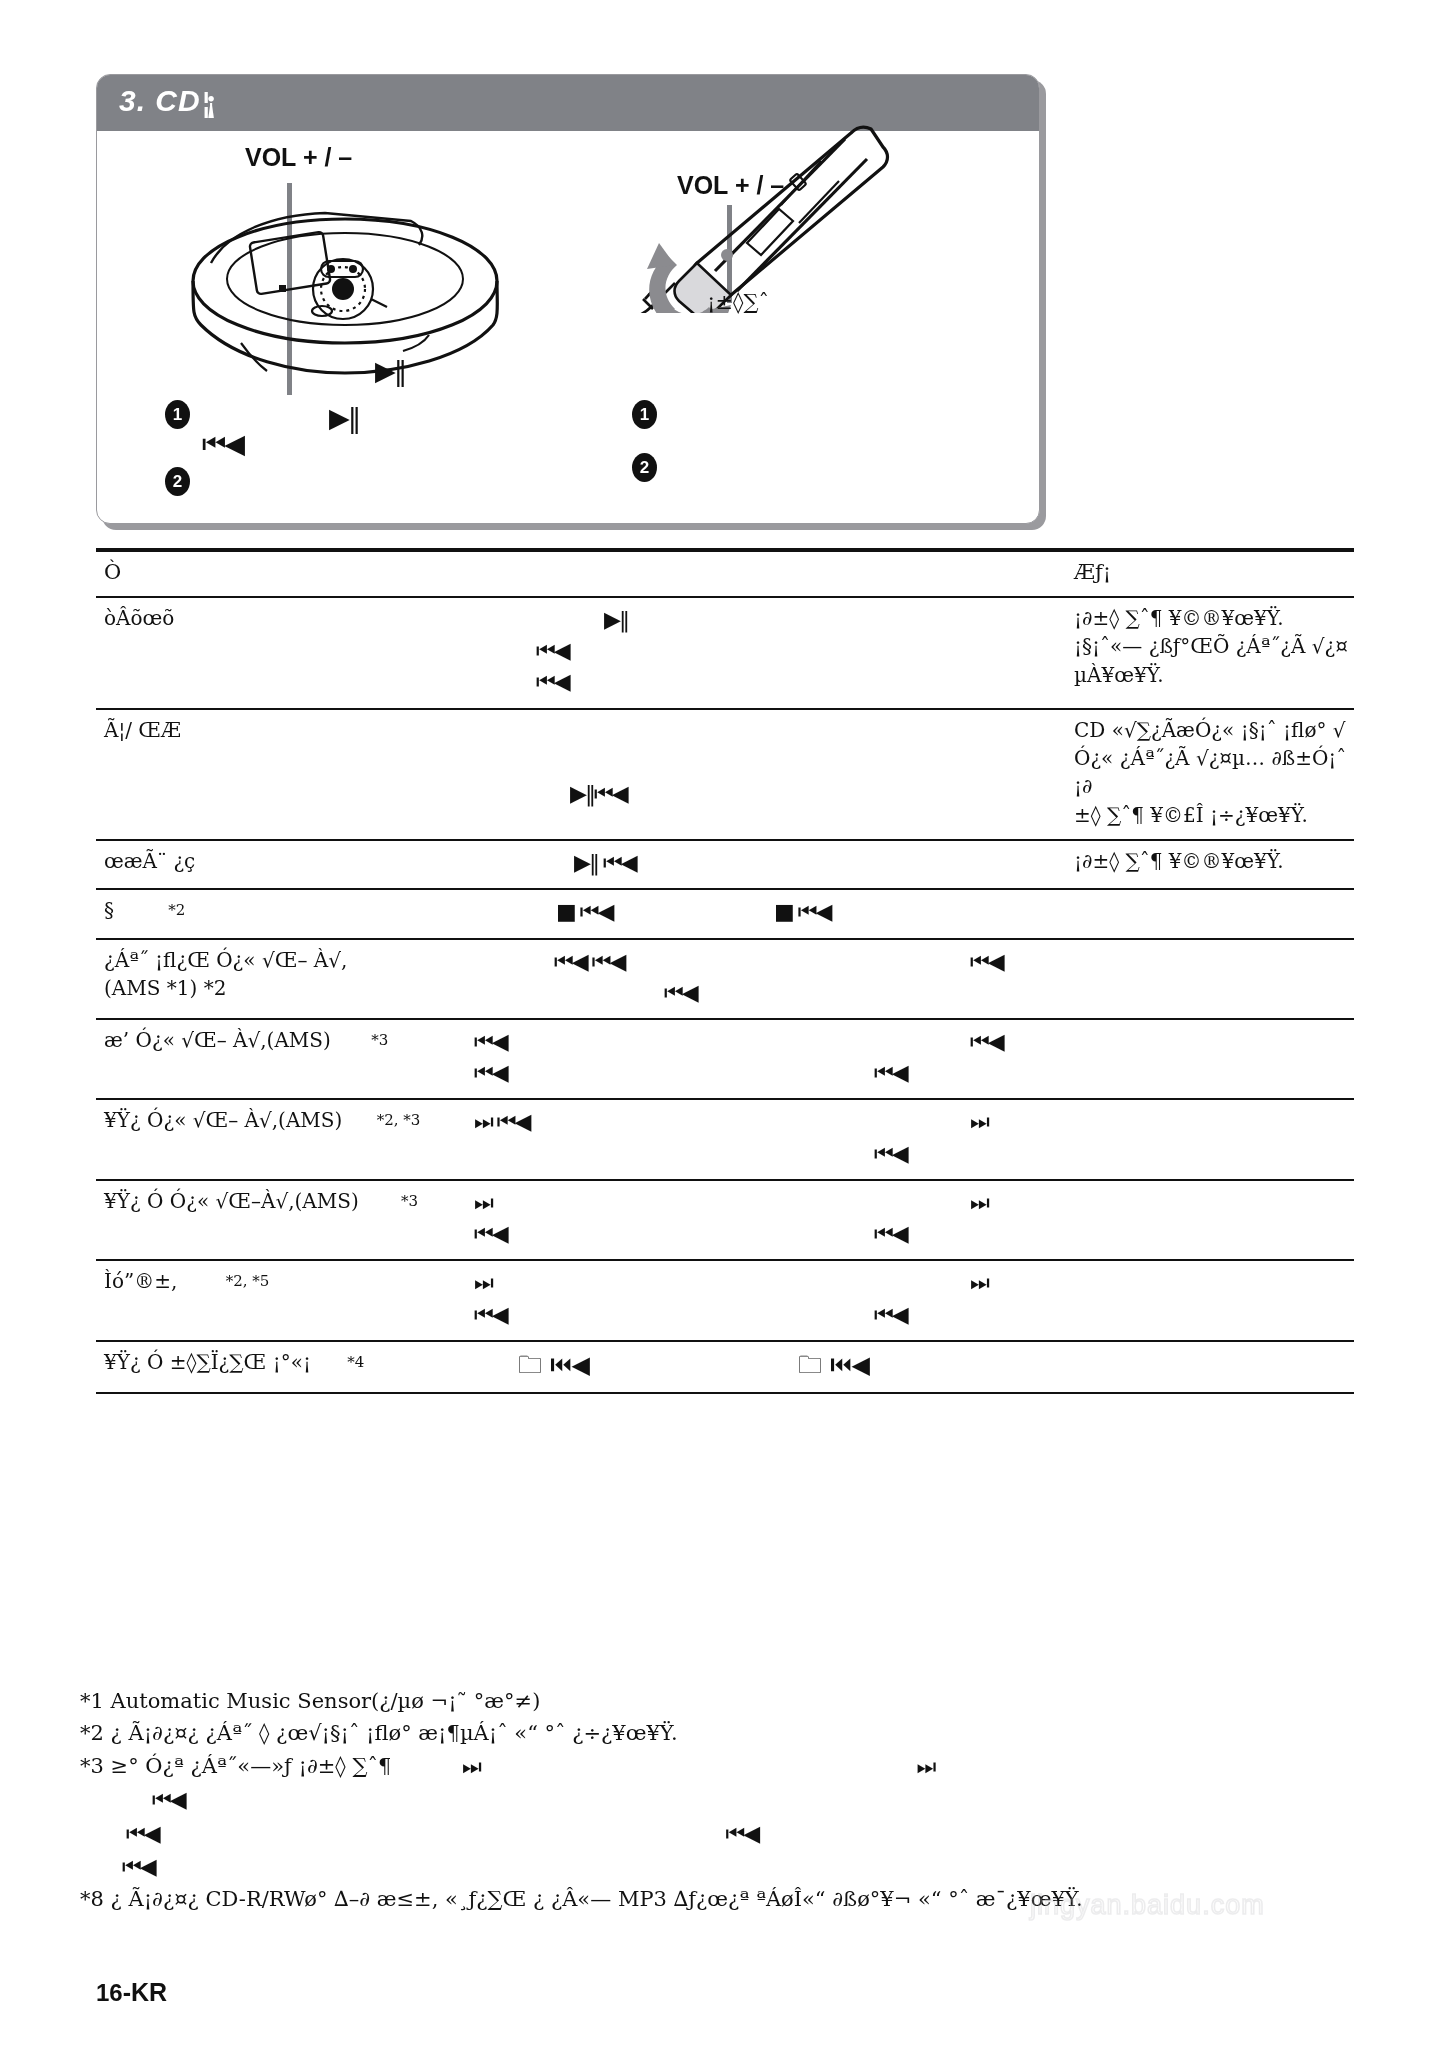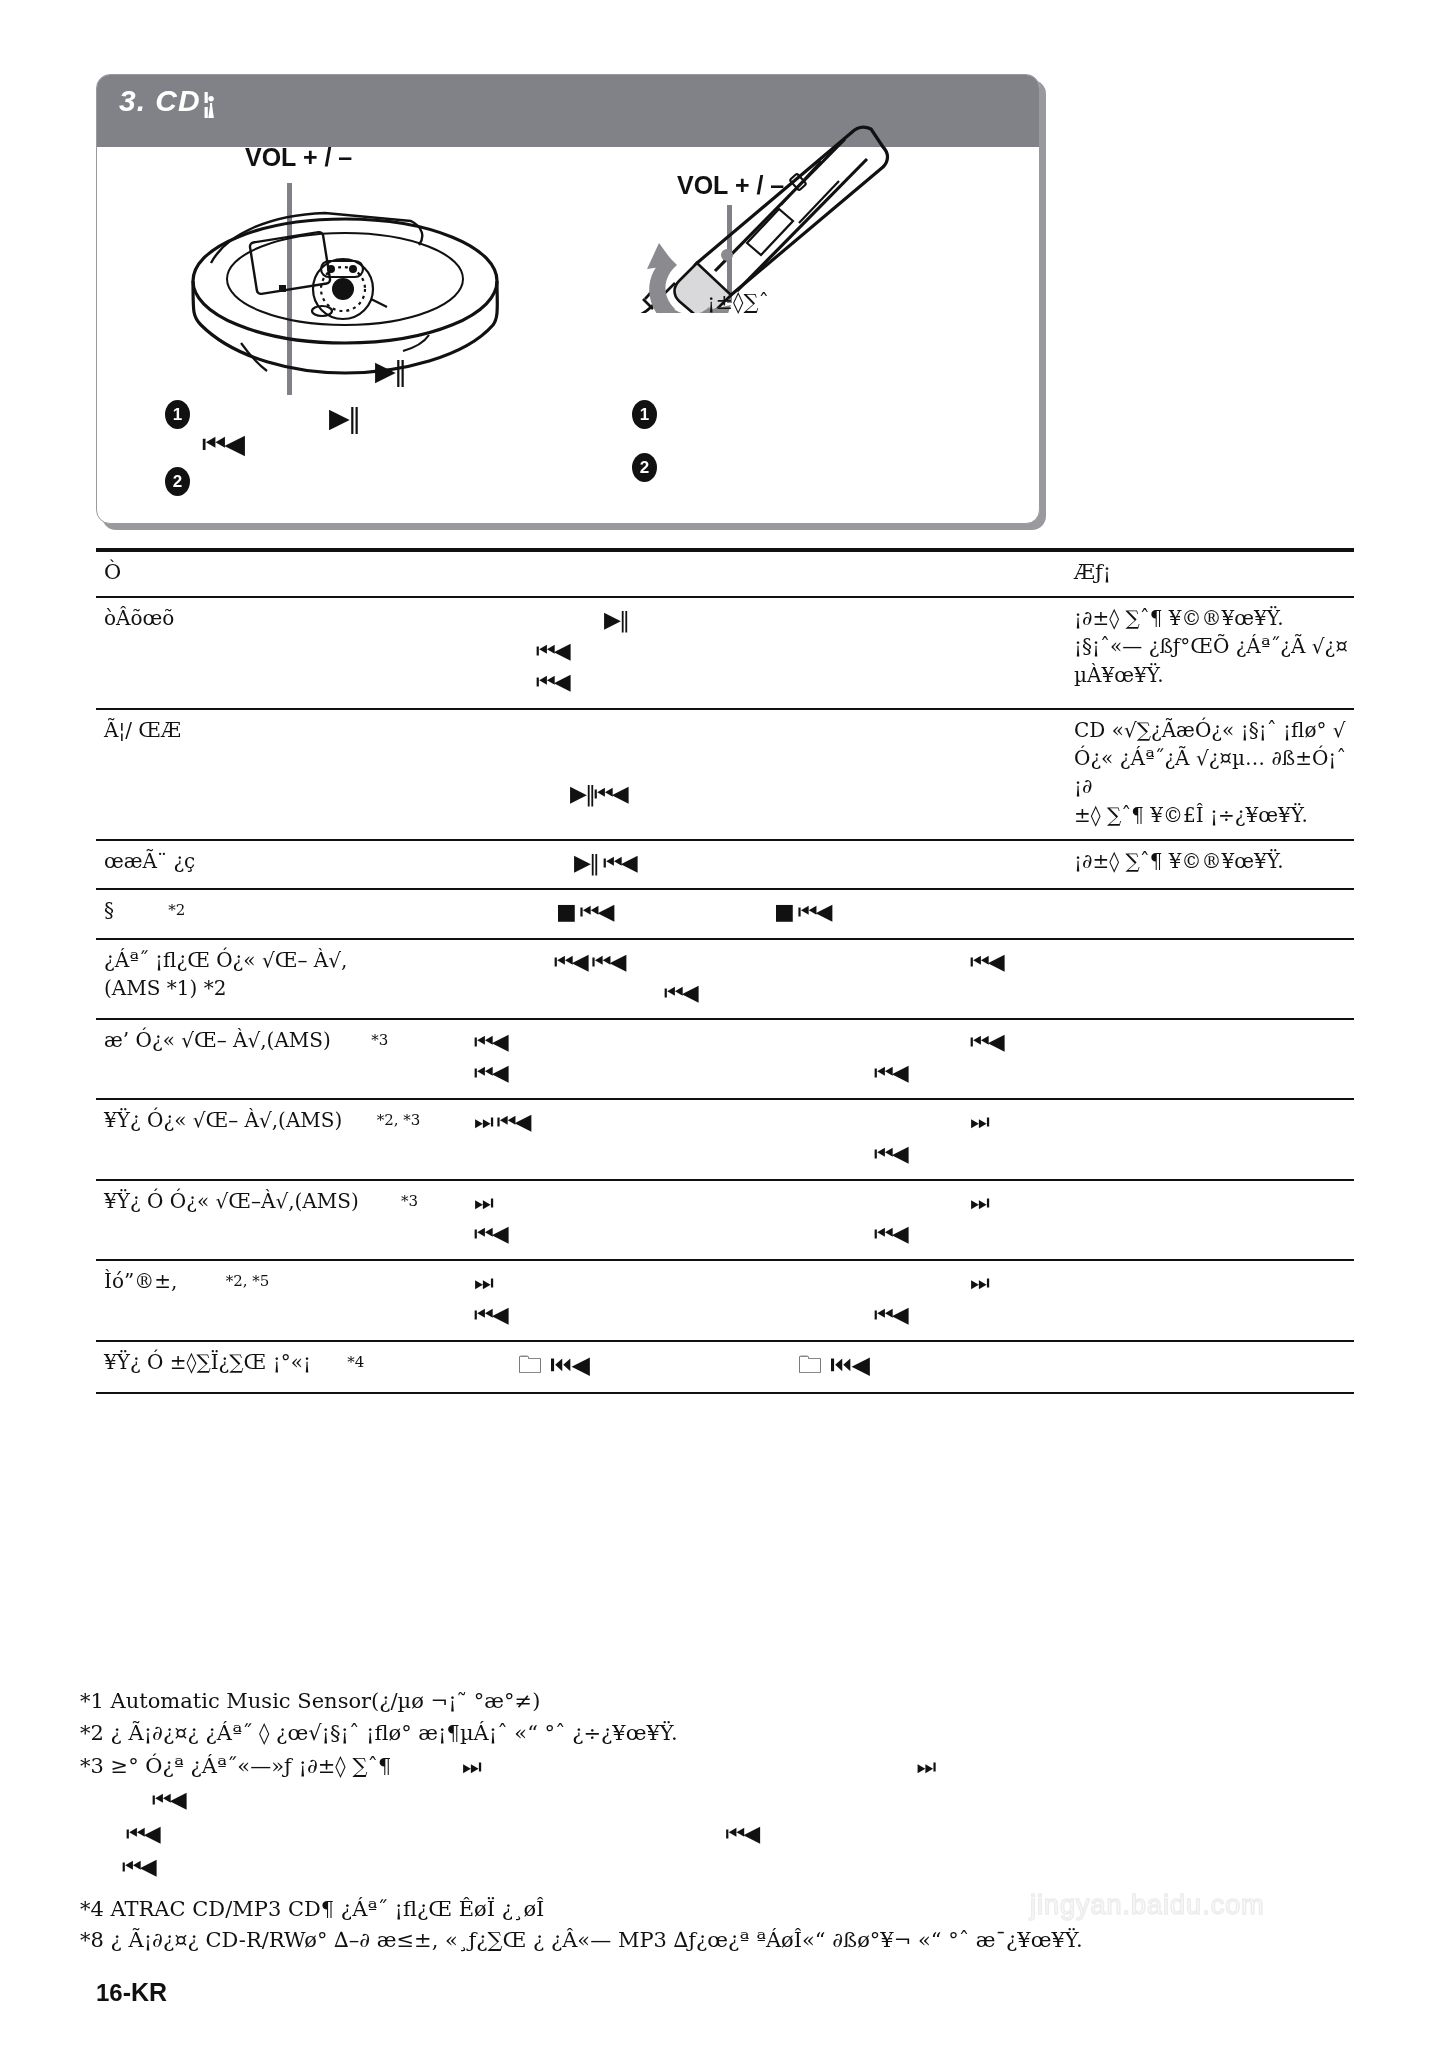--- a/index.html
+++ b/index.html
@@ -16,21 +16,21 @@
   
   .panel {
     position:absolute; left:96px; top:74px; width:944px; height:450px;
     background:#ffffff;
     border-radius:14px;
     box-shadow: 6px 6px 0 0 #9a9a9e;
     border:1px solid #9a9a9e;
     box-sizing:border-box;
   }
   .panel-header {
-    position:absolute; left:0; top:0; width:100%; height:72px;
+    position:absolute; left:0; top:0; width:100%; height:56px;
     background:#808287;
     border-radius:13px 13px 0 0;
     box-sizing:border-box;
   }
   .panel-title {
     position:absolute; left:22px; top:8px;
     color:#ffffff;
     font-family:"Liberation Sans", sans-serif;
     font-style:italic;
     font-weight:bold;
@@ -446,21 +446,20 @@
     <div class="line">
       <span class="g" style="padding-left:72px">⏮◀</span>
     </div>
     <div class="line">
       <span class="g" style="padding-left:46px">⏮◀</span>
       <span class="g" style="padding-left:560px">⏮◀</span>
     </div>
     <div class="line">
       <span class="g" style="padding-left:42px">⏮◀</span>
     </div>
-    <div class="line" style="margin-top:10px">*4 ATRAC CD/MP3 CD¶ ¿Áª˝ ¡ﬂ¿Œ ÊøÏ ¿¸øÎ</div>
     <div class="line">*8 ¿ Ã¡∂¿¤¿ CD-R/RWø° ∆–∂ æ≤±, «¸ƒ¿∑Œ ¿ ¿Â«— MP3 ∆ƒ¿œ¿ª ªÁøÎ«“ ∂ßø°¥¬ «“ °ˆ æ¯¿¥œ¥Ÿ.</div>
   </div>
 
   <div class="pageno"><span class="num">16</span><span class="kr">-KR</span></div>
 
   <div class="watermark">
     <div class="wm-bot">jingyan.baidu.com</div>
   </div>
 
 </div>

